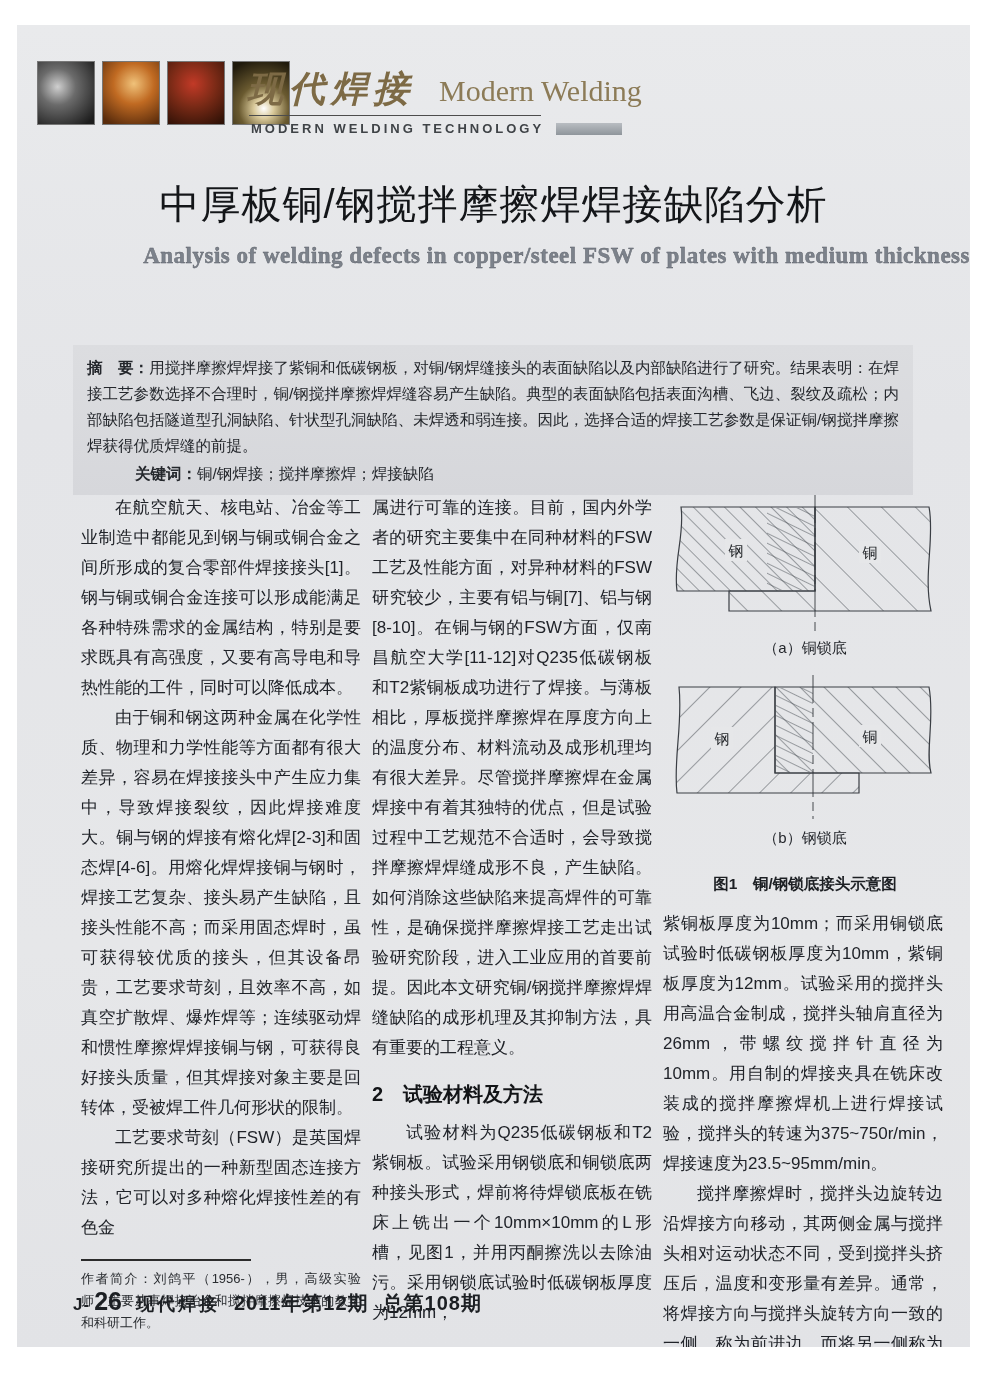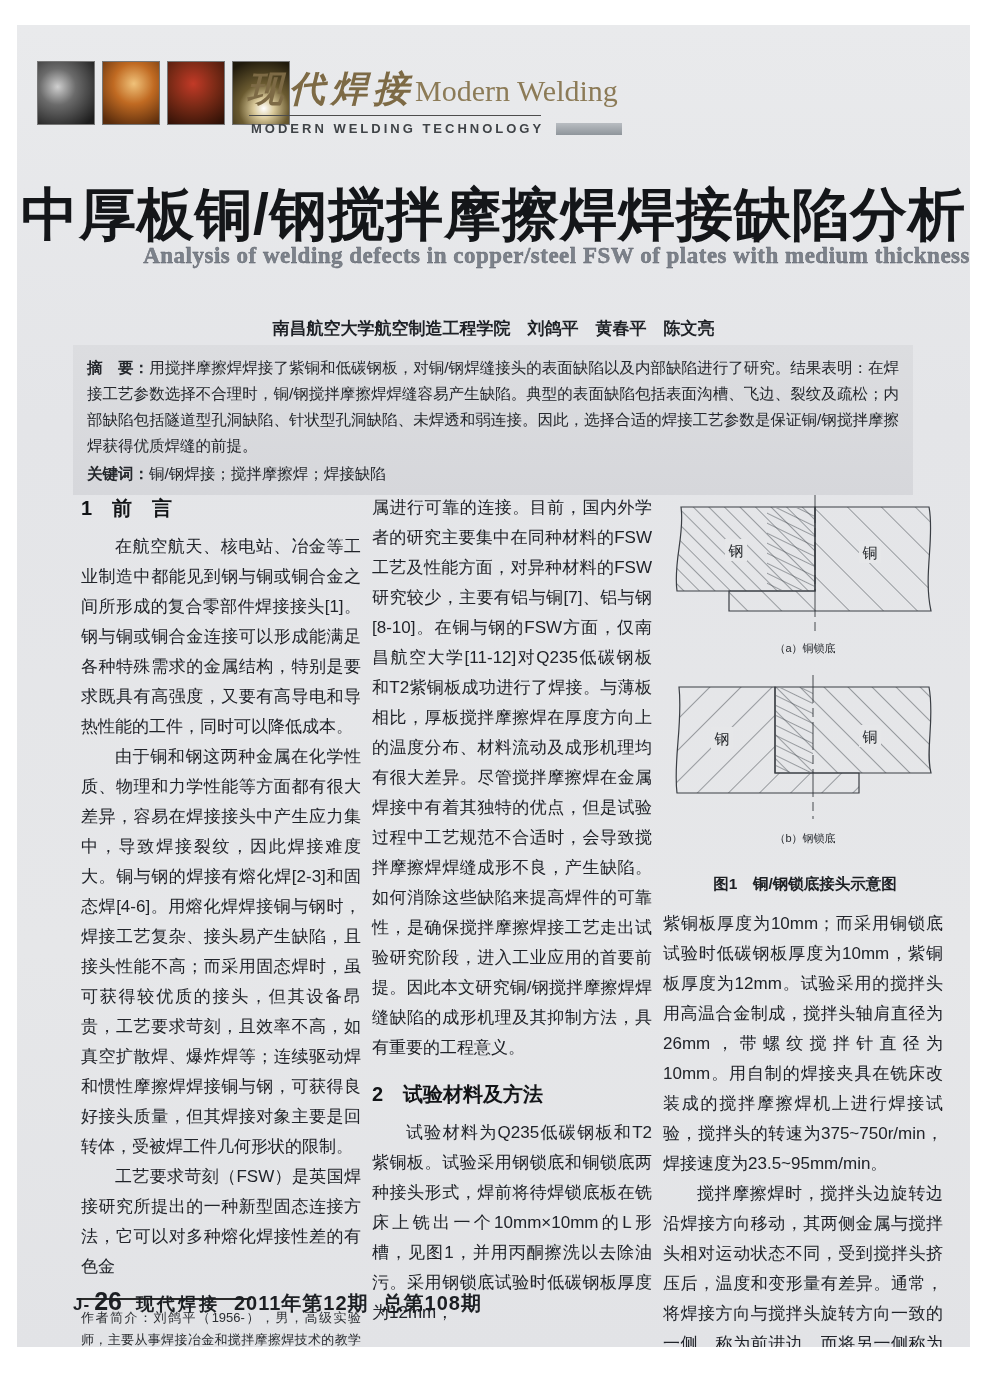--- a/index.html
+++ b/index.html
@@ -9,51 +9,51 @@
   
   .jheader{position:absolute;left:20px;top:34px;width:900px;height:92px;}
   .photos{position:absolute;left:0;top:2px;display:flex;gap:7px;}
   .photo{width:56px;height:62px;border:1px solid #777;}
   .photo1{background:radial-gradient(circle at 35% 40%,#cfcfcf 0%,#6b6b6b 35%,#1d1d1d 90%);}
   .photo2{background:radial-gradient(circle at 55% 35%,#f0c27a 0%,#c06a22 40%,#5a2c0c 90%);}
   .photo3{background:radial-gradient(circle at 45% 35%,#c23a27 0%,#7a2a16 45%,#2e1106 95%);}
   .photo4{background:radial-gradient(circle at 55% 75%,#ffffff 0%,#d9c99a 18%,#6a5a30 45%,#201a0c 90%);}
   .logo-row{position:absolute;left:210px;top:6px;width:560px;white-space:nowrap;}
   .logo-cn{font-size:36px;font-weight:700;font-style:italic;color:#7d6a45;letter-spacing:6px;}
-  .logo-en{font-family:"Liberation Serif",serif;font-size:30px;color:#8c7b57;margin-left:0;}
+  .logo-en{font-family:"Liberation Serif",serif;font-size:30px;color:#8c7b57;margin-left:24px;}
   .logo-rule{position:absolute;left:212px;top:56px;width:292px;border-top:1.5px solid #4c4c4c;}
   .tagline-row{position:absolute;left:214px;top:62px;display:flex;align-items:center;gap:12px;}
   .tagline{font-size:13px;font-weight:700;letter-spacing:3px;color:#3f4347;}
   .tagline-bar{width:66px;height:12px;background:linear-gradient(180deg,#b9bdc2,#8f959b);}
 
   
-  .title-cn{position:absolute;left:0;top:152px;width:100%;text-align:center;font-size:57px;font-weight:700;letter-spacing:1px;color:#141619;}
+  .title-cn{position:absolute;left:0;top:152px;width:100%;text-align:center;font-size:40px;font-weight:400;letter-spacing:1px;color:#141619;}
   .title-en{position:absolute;left:0;top:218px;width:100%;text-align:right;font-family:"Liberation Serif",serif;font-size:23px;font-weight:700;color:#7c828b;letter-spacing:.5px;-webkit-text-stroke:.4px #5c6068;}
   .authors{position:absolute;left:0;top:292px;width:100%;text-align:center;font-size:17px;font-weight:700;color:#1e2126;}
 
   
   .abstract{position:absolute;left:56px;top:320px;width:812px;background:linear-gradient(180deg,#dcddE0,#d6d7db);padding:10px 14px 8px 14px;font-size:15.5px;line-height:26px;text-align:justify;color:#24272c;}
   .abstract .lbl{font-weight:700;}
   .abstract p{margin:0;}
-  .abstract .kw{margin-top:2px;}
+  .abstract .kw{margin-top:2px;margin-left:48px;}
 
   
   .cols{position:absolute;left:64px;top:468px;width:862px;display:flex;gap:11px;}
   .col{width:280px;font-size:17px;line-height:30px;text-align:justify;color:#202329;}
   .col p{margin:0;text-indent:2em;}
   .col p.noindent{text-indent:0;}
   h2.sec{font-size:20px;font-weight:700;margin:0 0 9px 0;color:#121417;}
   h2.sec.s2{margin:16px 0 9px 0;}
   .footnote{margin-top:16px;font-size:13px;line-height:22px;text-align:justify;color:#2a2d31;text-indent:0;}
   .fn-rule{width:170px;border-top:2px solid #2b2b2b;margin-bottom:7px;}
 
   
   .fig{width:284px;}
   .fig svg{display:block;}
-  .fig-sub{ text-align:center;font-size:11px;color:#24272c;margin:0 0 8px 0;}
+  .fig-sub{ text-align:center;font-size:15px;color:#24272c;margin:0 0 8px 0;}
   .fig-cap{text-align:center;font-size:15.5px;font-weight:700;color:#1c1f23;margin:16px 0 10px 0;}
 
   
   .pfooter{position:absolute;left:56px;top:1262px;display:flex;align-items:baseline;gap:14px;color:#1c1f23;}
   .pf-code{font-size:17px;font-weight:700;letter-spacing:1px;}
   .pf-num{font-size:25px;font-weight:900;margin-left:-10px;}
   .pf-journal{font-size:18px;font-weight:900;letter-spacing:3px;}
   .pf-issue,.pf-vol{font-size:20px;font-weight:700;letter-spacing:1px;}
 </style>
 </head>
@@ -73,31 +73,29 @@
     </div>
     <div class="logo-rule"></div>
     <div class="tagline-row">
       <span class="tagline">MODERN WELDING TECHNOLOGY</span>
       <span class="tagline-bar"></span>
     </div>
   </div>
 
   <div class="title-cn">中厚板铜/钢搅拌摩擦焊焊接缺陷分析</div>
   <div class="title-en">Analysis of welding defects in copper/steel FSW of plates with medium thickness</div>
-  <div class="authors">南昌航空大学航空制造工程学院　刘鸽平　黄春平　陈文亮</div>
 
   <div class="abstract">
     <p><span class="lbl">摘　要：</span><span>用搅拌摩擦焊焊接了紫铜和低碳钢板，对铜/钢焊缝接头的表面缺陷以及内部缺陷进行了研究。结果表明：在焊接工艺参数选择不合理时，铜/钢搅拌摩擦焊焊缝容易产生缺陷。典型的表面缺陷包括表面沟槽、飞边、裂纹及疏松；内部缺陷包括隧道型孔洞缺陷、针状型孔洞缺陷、未焊透和弱连接。因此，选择合适的焊接工艺参数是保证铜/钢搅拌摩擦焊获得优质焊缝的前提。</span></p>
     <p class="kw"><span class="lbl">关键词：</span><span>铜/钢焊接；搅拌摩擦焊；焊接缺陷</span></p>
   </div>
 
   <div class="cols">
 
     <div class="col">
-      <h2 class="sec">1　前　言</h2>
       <p>在航空航天、核电站、冶金等工业制造中都能见到钢与铜或铜合金之间所形成的复合零部件焊接接头[1]。钢与铜或铜合金连接可以形成能满足各种特殊需求的金属结构，特别是要求既具有高强度，又要有高导电和导热性能的工件，同时可以降低成本。</p>
       <p>由于铜和钢这两种金属在化学性质、物理和力学性能等方面都有很大差异，容易在焊接接头中产生应力集中，导致焊接裂纹，因此焊接难度大。铜与钢的焊接有熔化焊[2-3]和固态焊[4-6]。用熔化焊焊接铜与钢时，焊接工艺复杂、接头易产生缺陷，且接头性能不高；而采用固态焊时，虽可获得较优质的接头，但其设备昂贵，工艺要求苛刻，且效率不高，如真空扩散焊、爆炸焊等；连续驱动焊和惯性摩擦焊焊接铜与钢，可获得良好接头质量，但其焊接对象主要是回转体，受被焊工件几何形状的限制。</p>
       <p>工艺要求苛刻（FSW）是英国焊接研究所提出的一种新型固态连接方法，它可以对多种熔化焊接性差的有色金</p>
       <div class="footnote">
         <div class="fn-rule"></div>
         <span>作者简介：刘鸽平（1956-），男，高级实验师，主要从事焊接冶金和搅拌摩擦焊技术的教学和科研工作。</span>
       </div>
     </div>
 
     <div class="col">

